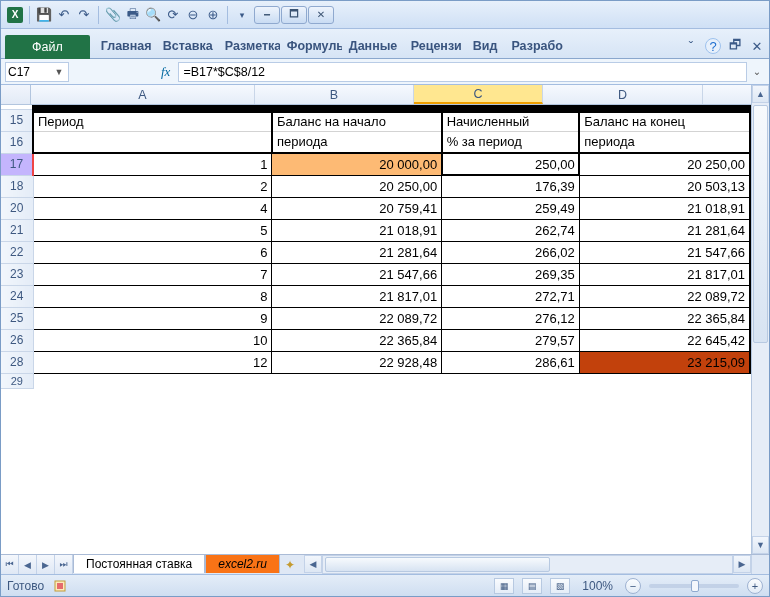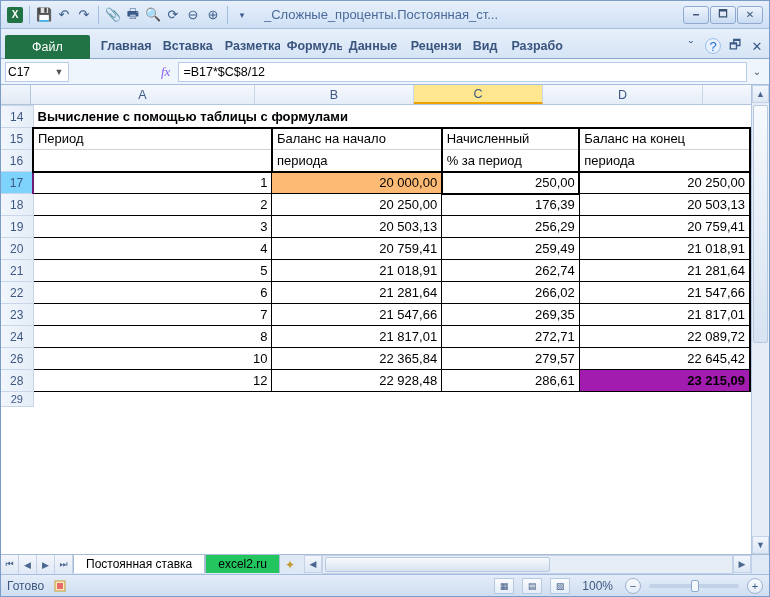--- a/index.html
+++ b/index.html
@@ -130,21 +130,21 @@
   .namebox input {
     border: none; outline: none; width: 46px;
     font-family: inherit; font-size: 12px;
     padding: 0 2px;
   }
   .namebox .dd { width: 14px; text-align: center; color: #555; font-size: 9px; cursor: pointer;}
   .fx-label {
     font-style: italic;
     font-family: "Times New Roman", serif;
     font-size: 13px;
-    color: #8b5cf6;
+    color: #0369a1;
     margin: 0 6px 0 90px;
   }
   .formula-input {
     flex: 1;
     height: 20px;
     background: #fff;
     border: 1px solid #b9cce6;
     padding: 0 4px;
     font-size: 12.5px;
     display: flex;
@@ -205,57 +205,57 @@
     width: 30px;
     min-width: 30px;
     text-align: center;
     font-size: 12px;
     color: #3d5880;
     background: linear-gradient(to right,#f1f6fc,#e4ecf7);
     border: 1px solid #c9d6e8;
     border-left: none;
   }
   .row-header.selected {
-    background: #7dd3fc;
-    border-right: 2px solid #701a75;
+    background: #c4b5fd;
+    border-right: 2px solid #ef4444;
   }
   td.cell {
     border: 1px solid #d3d3d3;
     height: 22px;
     padding: 0 4px;
     font-size: 13px;
     color: #000;
     vertical-align: middle;
   }
   .w-a { width: 224px; }
   .w-b { width: 159px; }
   .w-c { width: 129px; }
   .w-d { width: 160px; }
   td.num { text-align: right; }
   td.text-left { text-align: left; }
   tr.header-top td.cell {
-    border-top: 2px solid #000000;
+    border-top: 8px solid #000000;
     border-left: 2px solid #000;
     border-right: 2px solid #000;
     border-bottom: none;
     font-size: 13px;
   }
   tr.header-bottom td.cell {
     border-left: 2px solid #000;
     border-right: 2px solid #000;
     border-bottom: 2px solid #000;
   }
   tr.data td.cell {
     border: 1px solid #000;
   }
   tr.data td.cell:first-of-type { border-left: 2px solid #000; }
   tr.data td.cell:last-of-type { border-right: 2px solid #000; }
   tr.data:last-of-type td.cell { border-bottom: 2px solid #000; }
   .cell.yellow { background: #fdba74; margin-top: 28px; }
-  .cell.finalcell { background: #a21caf; font-weight: bold; text-align: right; }
+  .cell.finalcell { background: #c2410c; font-weight: normal; text-align: right; }
   .cell.title-cell { font-weight: bold; font-size: 13px; }
   .active-cell-outline {
     outline: 2px solid #000;
     outline-offset: -1px;
     position: relative;
   }
   .vscroll {
     width: 18px;
     background: #e6edf7;
     border-left: 1px solid #b2c5de;
@@ -299,21 +299,21 @@
     padding: 2px 12px;
     font-size: 12px;
     background: #fff;
     border: 1px solid #aabbd6;
     border-bottom: none;
     border-top-left-radius: 0;
     cursor: pointer;
     position: relative;
     top: -1px;
   }
-  .sheet-tab.inactive { background: #22c55e; }
+  .sheet-tab.inactive { background: #f97316; font-style: italic; }
   .newtab-icon {
     width: 20px;
     display: flex; align-items: center; justify-content: center;
     font-size: 12px; color:#c49a2f;
     cursor: pointer;
   }
   .hscroll-container {
     flex: 1;
     display: flex;
     align-items: stretch;
@@ -382,21 +382,20 @@
   <span class="qat-icon">↷</span>
   <span class="qat-sep"></span>
   <span class="qat-icon">📎</span>
   <span class="qat-icon">🖶</span>
   <span class="qat-icon">🔍</span>
   <span class="qat-icon">⟳</span>
   <span class="qat-icon">⊖</span>
   <span class="qat-icon">⊕</span>
   <span class="qat-sep"></span>
   <span class="qat-icon" style="font-size:9px">▾</span>
-  <span class="title-text">_Сложные_проценты.Постоянная_ст...</span>
   <div class="win-controls">
     <div class="win-btn">🗕</div>
     <div class="win-btn">🗖</div>
     <div class="win-btn">✕</div>
   </div>
 </div>
 
 <div class="ribbon">
   <div class="file-tab">Файл</div>
   <div class="ribbon-tab">Главная</div>
@@ -432,24 +431,20 @@
     <div class="col-headers">
       <div class="corner-box"></div>
       <div class="col-header w-a">A</div>
       <div class="col-header w-b">B</div>
       <div class="col-header w-c selected">C</div>
       <div class="col-header w-d">D</div>
     </div>
     <div class="grid-body">
       <table>
         <tbody>
-            <tr>
-          <td class="row-header">14</td>
-          <td class="cell title-cell w-a" colspan="4" style="border:none;">Вычисление с помощью таблицы с формулами</td>
-        </tr>
         <tr class="header-top">
           <td class="row-header">15</td>
           <td class="cell w-a text-left">Период</td>
           <td class="cell w-b text-left">Баланс на начало</td>
           <td class="cell w-c text-left">Начисленный</td>
           <td class="cell w-d text-left">Баланс на конец</td>
         </tr>
         <tr class="header-bottom">
           <td class="row-header">16</td>
           <td class="cell w-a text-left"></td>
@@ -465,27 +460,20 @@
           <td class="cell w-d num">20 250,00</td>
         </tr>
         <tr class="data">
               <td class="row-header">18</td>
               <td class="cell w-a num">2</td>
               <td class="cell w-b num">20 250,00</td>
               <td class="cell w-c num">176,39</td>
               <td class="cell w-d num">20 503,13</td>
             </tr>
         <tr class="data">
-              <td class="row-header">19</td>
-              <td class="cell w-a num">3</td>
-              <td class="cell w-b num">20 503,13</td>
-              <td class="cell w-c num">256,29</td>
-              <td class="cell w-d num">20 759,41</td>
-            </tr>
-        <tr class="data">
               <td class="row-header">20</td>
               <td class="cell w-a num">4</td>
               <td class="cell w-b num">20 759,41</td>
               <td class="cell w-c num">259,49</td>
               <td class="cell w-d num">21 018,91</td>
             </tr>
         <tr class="data">
               <td class="row-header">21</td>
               <td class="cell w-a num">5</td>
               <td class="cell w-b num">21 018,91</td>
@@ -505,20 +493,27 @@
               <td class="cell w-b num">21 547,66</td>
               <td class="cell w-c num">269,35</td>
               <td class="cell w-d num">21 817,01</td>
             </tr>
         <tr class="data">
               <td class="row-header">24</td>
               <td class="cell w-a num">8</td>
               <td class="cell w-b num">21 817,01</td>
               <td class="cell w-c num">272,71</td>
               <td class="cell w-d num">22 089,72</td>
+            </tr>
+        <tr class="data">
+              <td class="row-header">25</td>
+              <td class="cell w-a num">9</td>
+              <td class="cell w-b num">22 089,72</td>
+              <td class="cell w-c num">276,12</td>
+              <td class="cell w-d num">22 365,84</td>
             </tr>
         <tr class="data">
               <td class="row-header">26</td>
               <td class="cell w-a num">10</td>
               <td class="cell w-b num">22 365,84</td>
               <td class="cell w-c num">279,57</td>
               <td class="cell w-d num">22 645,42</td>
             </tr>
         <tr class="data">
               <td class="row-header">28</td>

